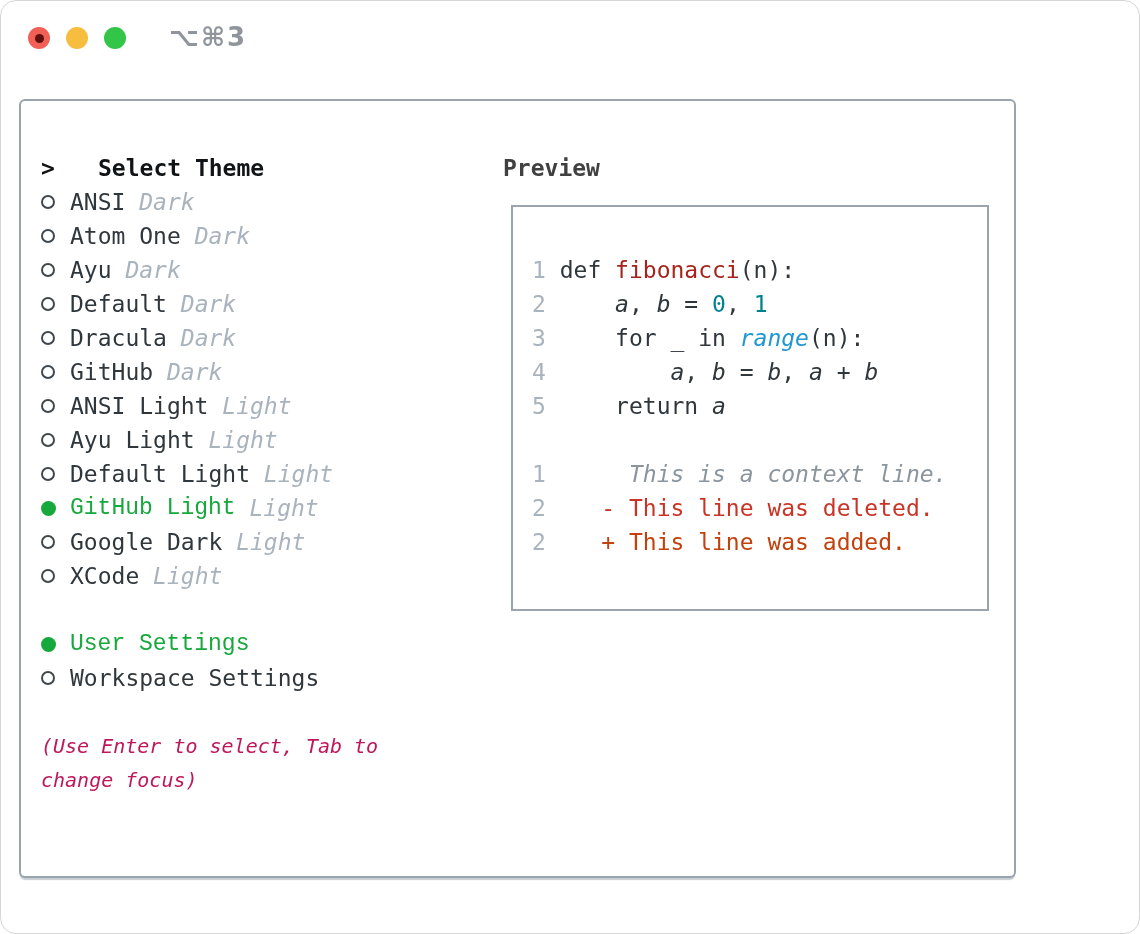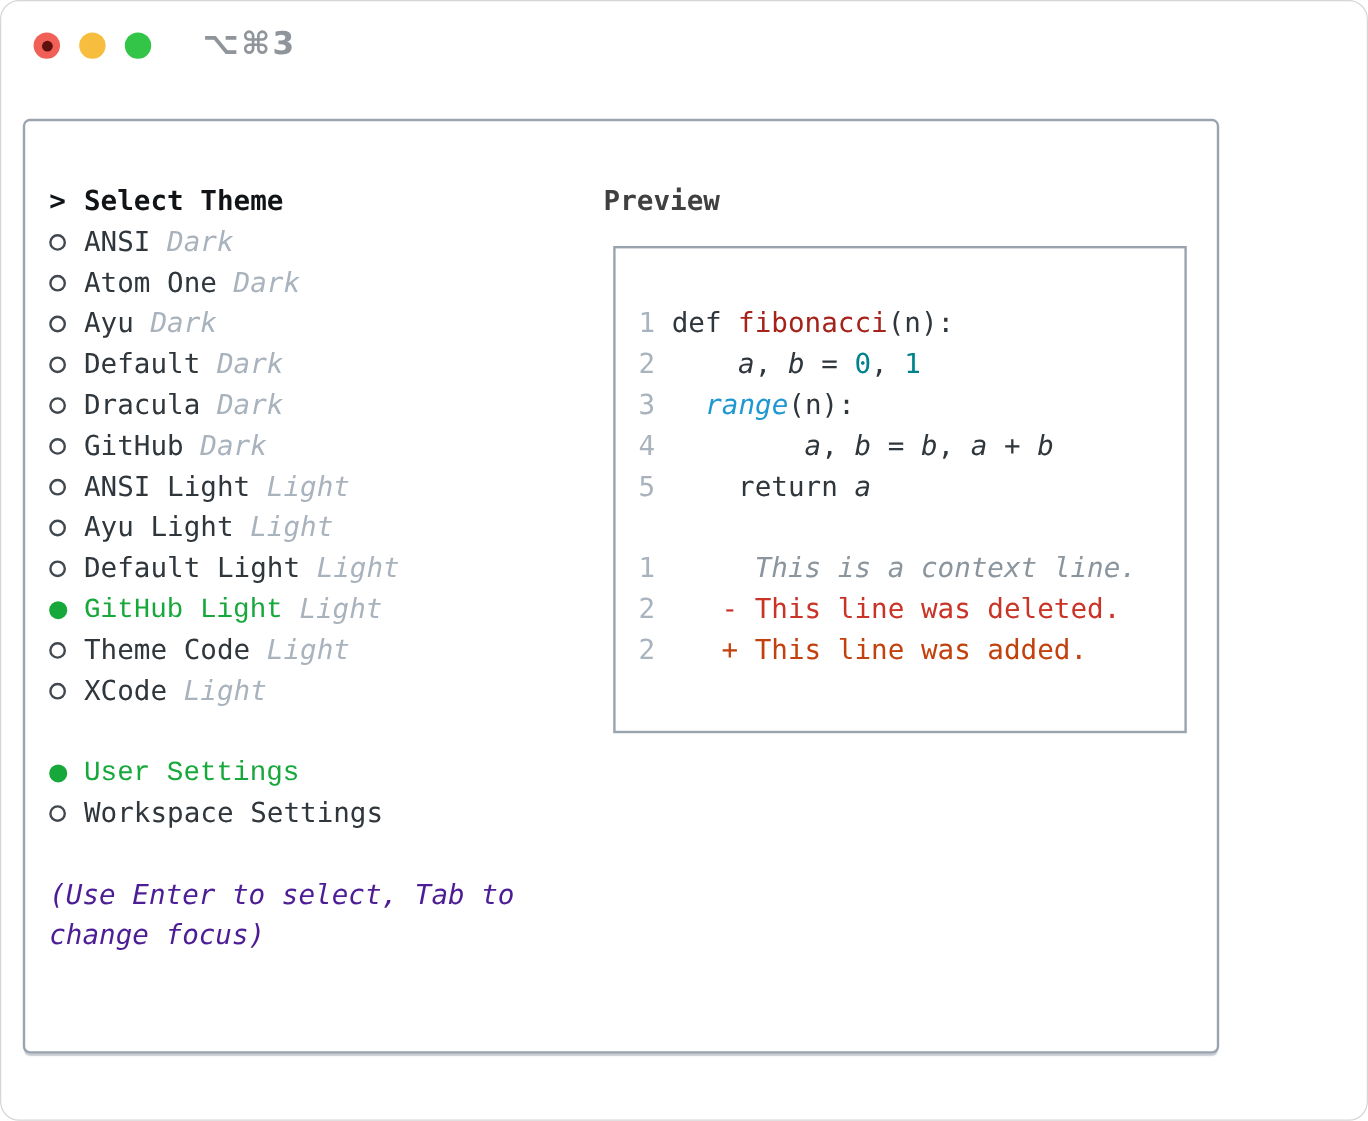--- a/index.html
+++ b/index.html
@@ -36,42 +36,42 @@
   }
   
   .leftcol { position:absolute; left:20px; top:50px; width:450px; }
   .row { height:34px; display:flex; align-items:center; font-size:23px; color:#2f363c; }
   .row .marker { width:29px; flex:0 0 29px; display:flex; align-items:center; }
   .radio {
     width:14px; height:14px; border-radius:50%; border:2.5px solid #41484f; background:transparent;
   }
   .radio.on { width:15px; height:15px; border:none; background:#17a83c; }
   .prompt { font-weight:bold; color:#101417; }
-  .hdr { font-weight:bold; color:#101417; }
+  .hdr { font-weight:bold; color:#101417;margin-left:28px; }
   .row .name { white-space:pre; }
   .row.sel .name { color:#17a83c;font-family:Liberation Mono, monospace; }
   .tag { color:#a9b3bd; font-style:italic; margin-left:1ch; white-space:pre; }
   .spacer { height:34px; }
-  .hint { font-size:23px; line-height:34px; color:#4c1d95; font-style:italic; white-space:pre; }
+  .hint { font-size:20px; line-height:34px; color:#be185d; font-style:italic; white-space:pre; }
   
   .preview-label {
     position:absolute; left:482px; top:50px; height:34px; display:flex; align-items:center;
     font-size:23px; font-weight:bold; color:#404040;
   }
   .pbox {
     position:absolute; left:490px; top:104px; width:478px; height:406px;
     background:#fff; border:2px solid #9aa4ae;
   }
   .codewrap { position:absolute; left:19px; top:46px; }
   .cl { height:34px; display:flex; align-items:center; font-size:23px; white-space:pre; }
   .ln { color:#a9b3bd; display:inline-block; min-width:1ch; margin-right:1ch; }
   .tok-plain   { color:#2f363c; }
   .tok-func    { color:#a5231a; }
   .tok-num     { color:#00828c; }
-  .tok-builtin { color:#1f97d1; font-style:italic;margin-left:28px; }
+  .tok-builtin { color:#1f97d1; font-style:italic; }
   .tok-var     { color:#2f363c; font-style:italic; }
   .tok-context { color:#8b959e; font-style:italic; }
   .tok-deleted { color:#c93426; }
   .tok-added   { color:#c2410c; }
 </style>
 </head>
 <body>
 
 <div class="window">
 
@@ -158,21 +158,21 @@
             <span class="marker">
               <span class="radio on"></span>
             </span>
             <span class="name">GitHub Light</span>
             <span class="tag">Light</span>
           </div>
           <div class="row">
             <span class="marker">
               <span class="radio"></span>
             </span>
-            <span class="name">Theme Code</span>
+            <span class="name">Google Dark</span>
             <span class="tag">Light</span>
           </div>
           <div class="row">
             <span class="marker">
               <span class="radio"></span>
             </span>
             <span class="name">XCode</span>
             <span class="tag">Light</span>
           </div>
         </div>
@@ -199,21 +199,21 @@
 
       <div id="hint" class="hint"><div>(Use Enter to select, Tab to</div><div>change focus)</div></div>
     </div>
 
     <div class="preview-label">Preview</div>
 
     <div class="pbox">
       <div id="code" class="codewrap">
           <div class="cl"><span class="ln">1</span><span class="tok-plain">def </span><span class="tok-func">fibonacci</span><span class="tok-plain">(n):</span></div>
           <div class="cl"><span class="ln">2</span><span class="tok-plain">    </span><span class="tok-var">a</span><span class="tok-plain">, </span><span class="tok-var">b</span><span class="tok-plain"> = </span><span class="tok-num">0</span><span class="tok-plain">, </span><span class="tok-num">1</span></div>
-          <div class="cl"><span class="ln">3</span><span class="tok-builtin">range</span><span class="tok-plain">(n):</span></div>
+          <div class="cl"><span class="ln">3</span><span class="tok-plain">    for _ in </span><span class="tok-builtin">range</span><span class="tok-plain">(n):</span></div>
           <div class="cl"><span class="ln">4</span><span class="tok-plain">        </span><span class="tok-var">a</span><span class="tok-plain">, </span><span class="tok-var">b</span><span class="tok-plain"> = </span><span class="tok-var">b</span><span class="tok-plain">, </span><span class="tok-var">a</span><span class="tok-plain"> + </span><span class="tok-var">b</span></div>
           <div class="cl"><span class="ln">5</span><span class="tok-plain">    return </span><span class="tok-var">a</span></div>
           <div class="cl"><span class="ln"></span></div>
           <div class="cl"><span class="ln">1</span><span class="tok-context">     This is a context line.</span></div>
           <div class="cl"><span class="ln">2</span><span class="tok-deleted">   - This line was deleted.</span></div>
           <div class="cl"><span class="ln">2</span><span class="tok-added">   + This line was added.</span></div>
         </div>
     </div>
 
   </div>

